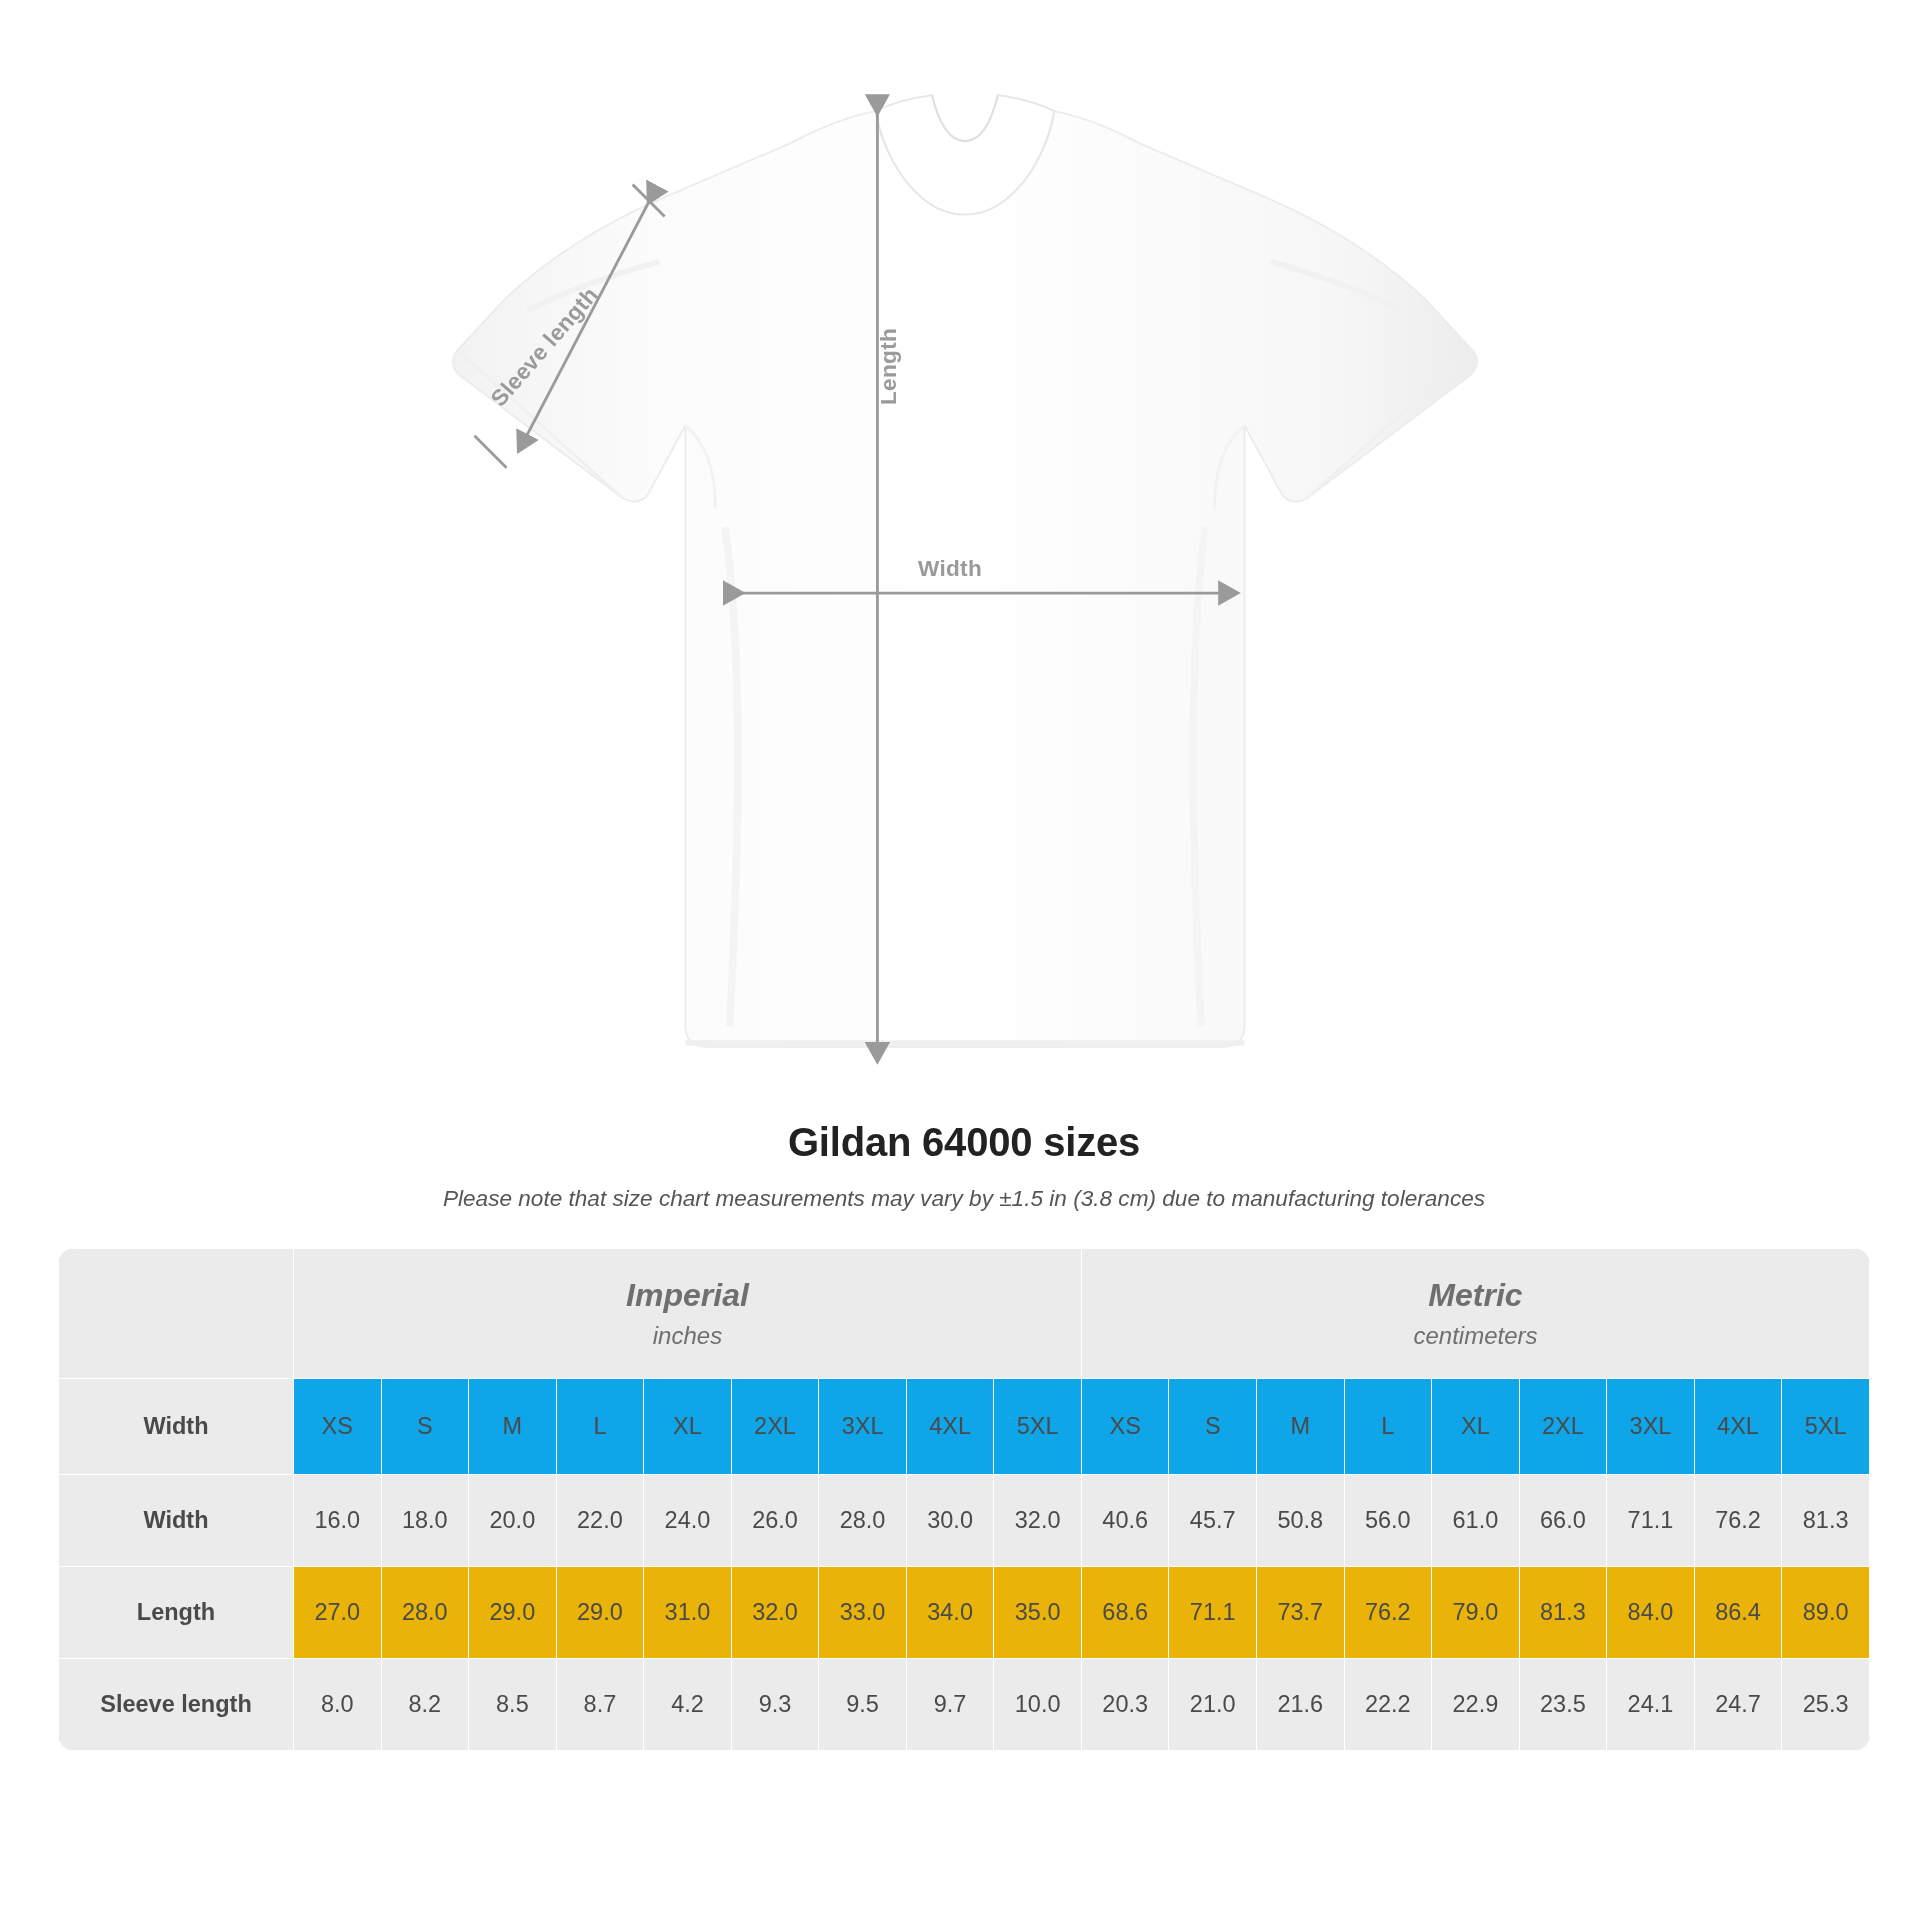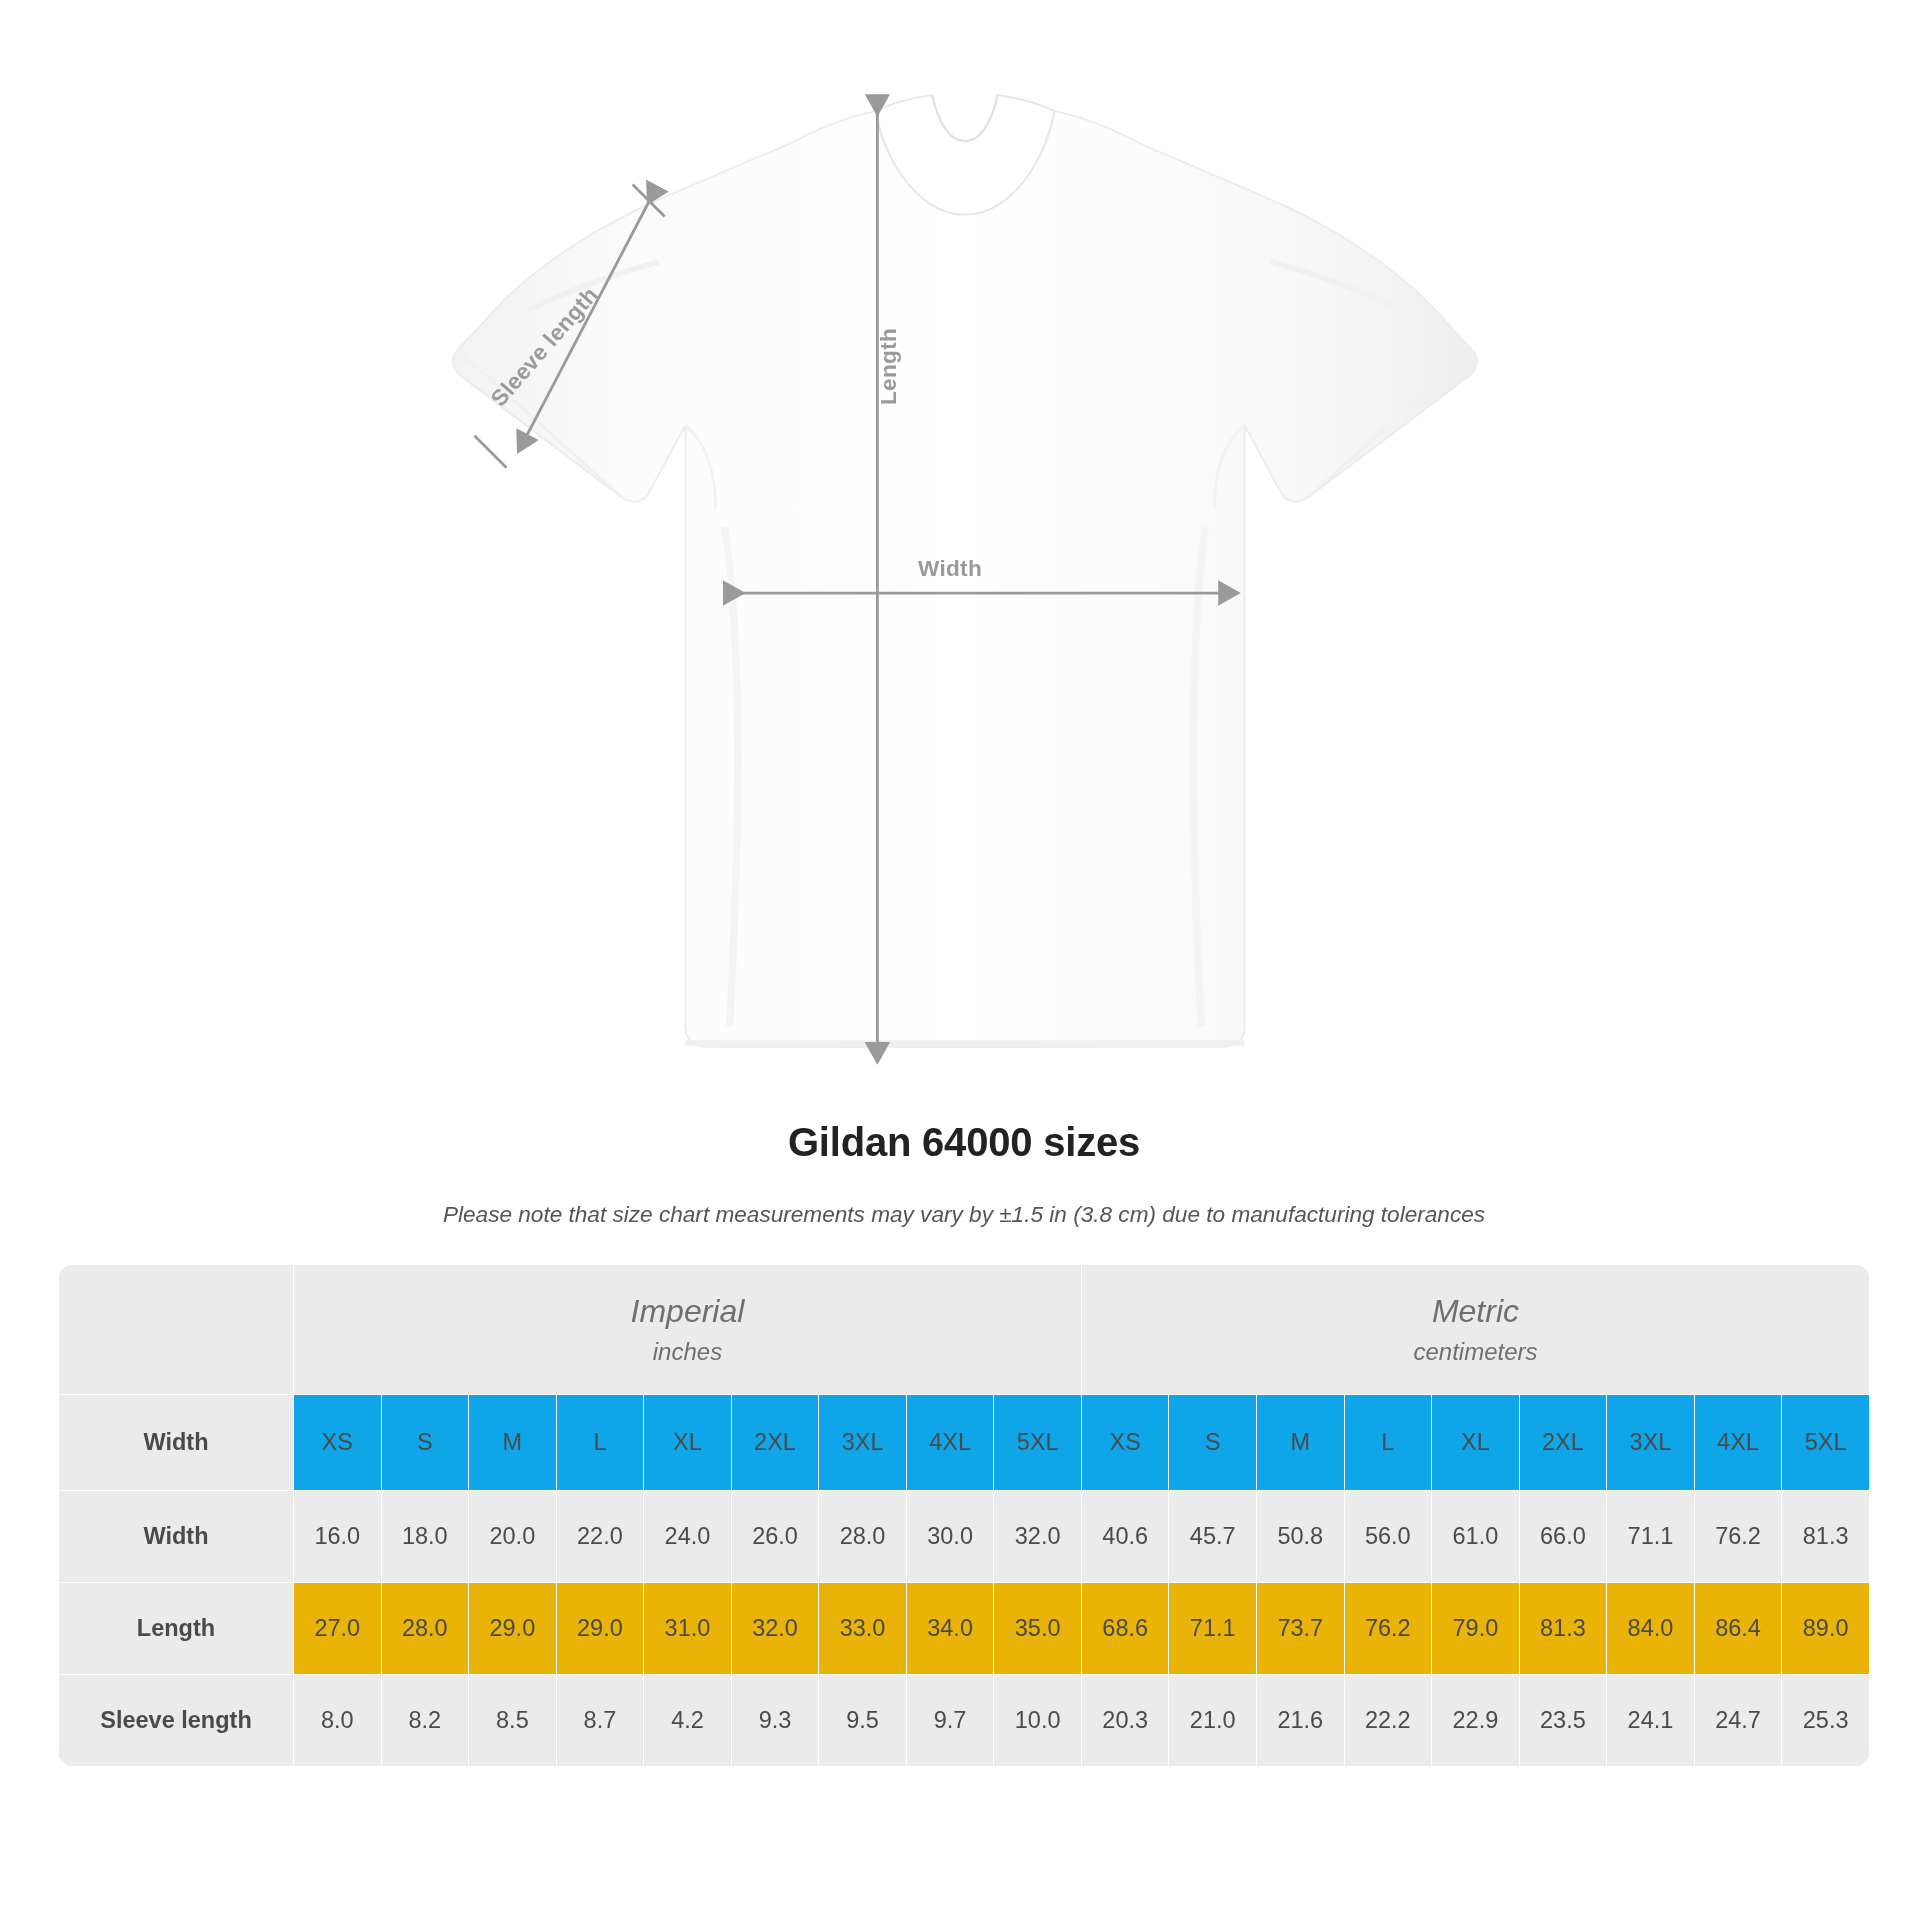--- a/index.html
+++ b/index.html
@@ -63,21 +63,21 @@
     text-align: center;
     margin-top: 28px;
   }
   .chart-title {
     font-size: 40px;
     font-weight: bold;
     color: #222222;
     letter-spacing: -0.2px;
   }
   .chart-note {
-    margin-top: 37px;
+    margin-top: 21px;
     font-size: 22.6px;
     font-style: italic;
     color: #555555;
   }
 
   
   .table-wrap {
     margin: 36px 58px 0 58px;
     border-radius: 17px;
     overflow: hidden;
@@ -97,21 +97,21 @@
     border: 0.9px solid #ffffff;
   }
   .unit-header td {
     border: none;
     background: #ebebeb;
     padding: 28px 0 28px 0;
   }
   .unit-name {
     font-size: 32px;
     font-style: italic;
-    font-weight: normal;
+    font-weight: bold;
     color: #6f6f6f;
   }
   .unit-sub {
     margin-top: 7.5px;
     font-size: 24px;
     font-style: italic;
     color: #6f6f6f;
   }
   .head-row td {
     background: #0ea5e9;

